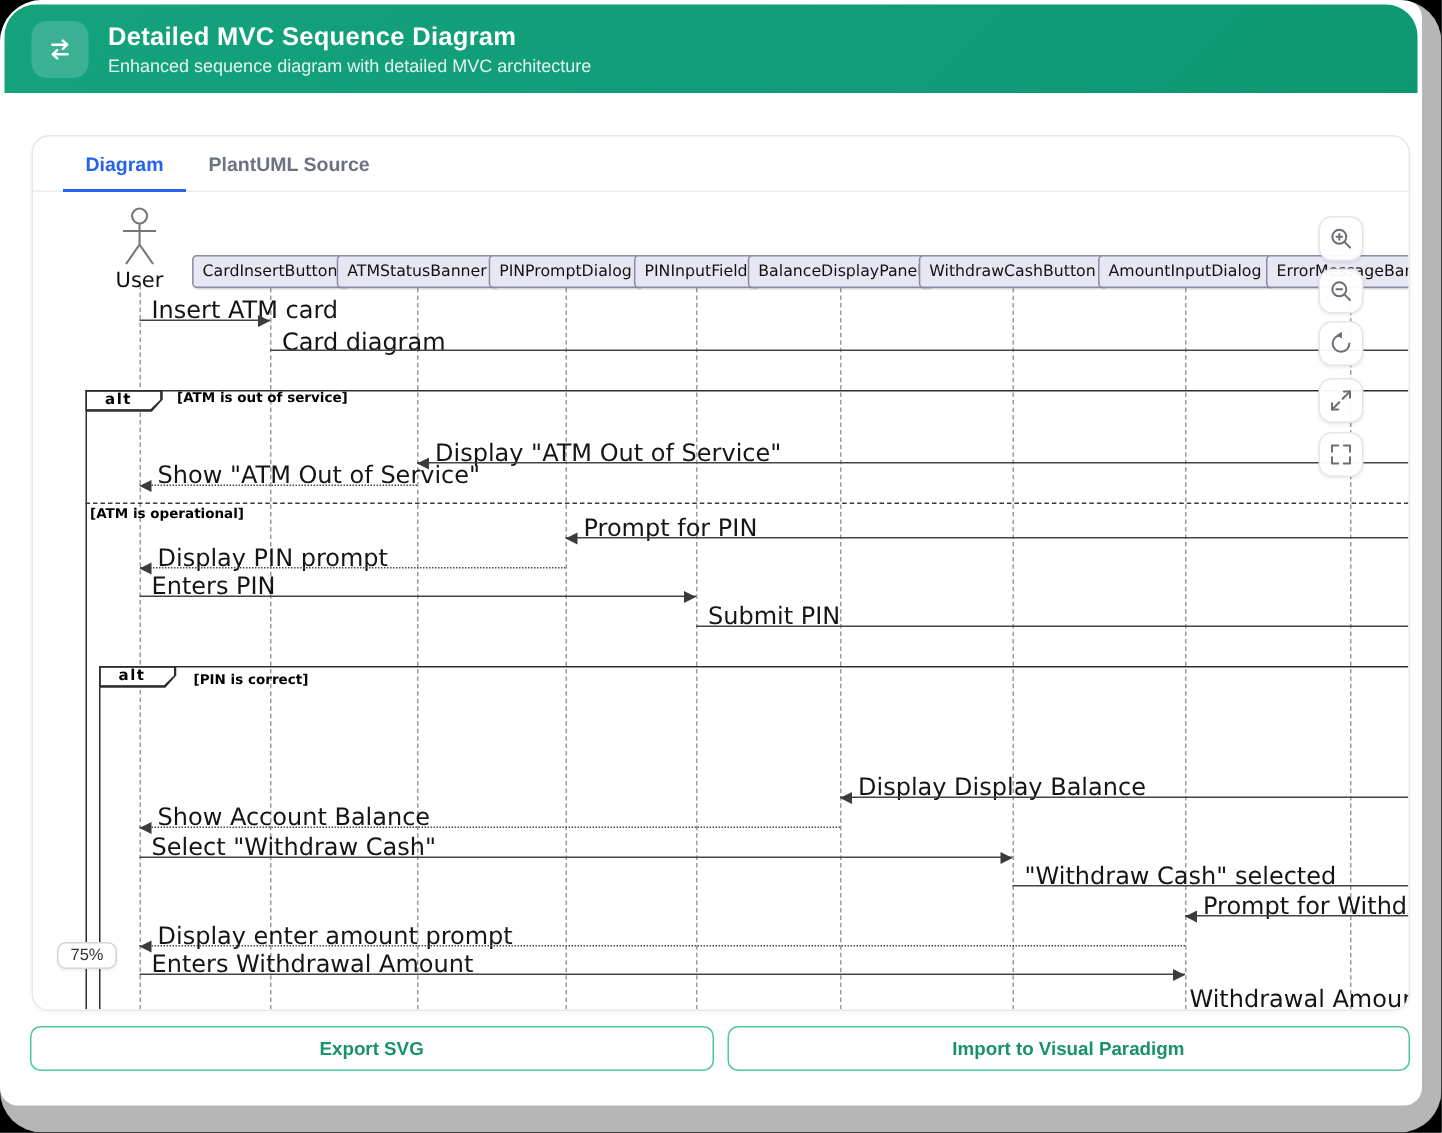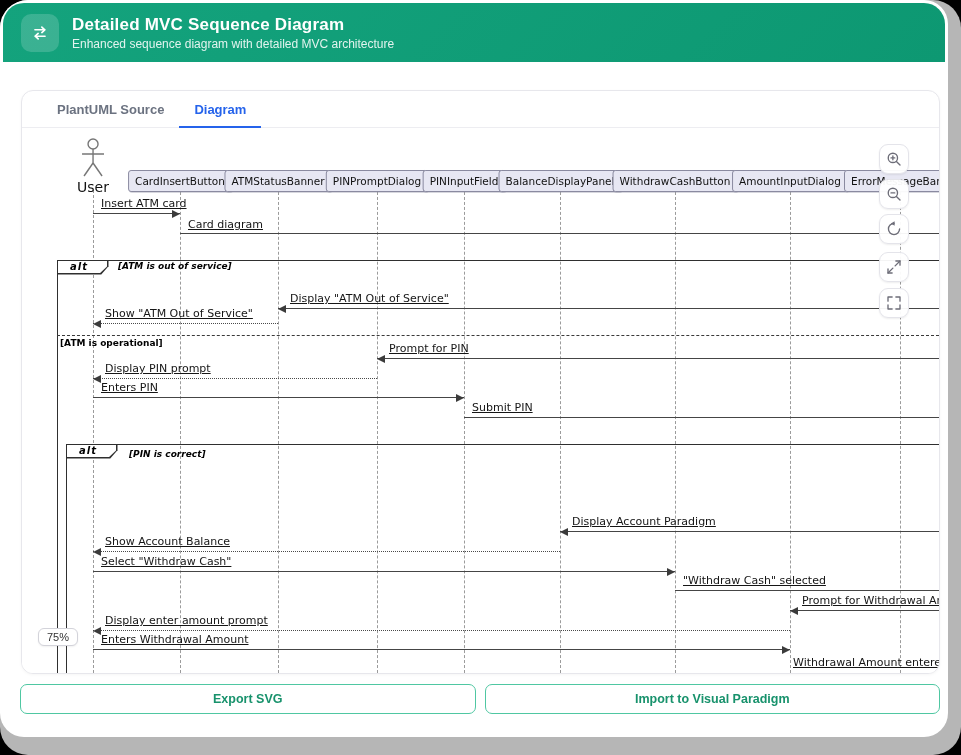--- a/index.html
+++ b/index.html
@@ -1,20 +1,20 @@
 <!DOCTYPE html>
 <html><head>
 <meta charset="utf-8">
 <style>
   * { margin:0; padding:0; box-sizing:border-box; }
   html,body { background:#000; }
   body { font-family:"Liberation Sans", sans-serif; }
   .screen { position:relative; width:961px; height:755px; background:#000; overflow:hidden; }
   .window { position:absolute; inset:0; background:#b6b6b6; border-radius:28px; overflow:hidden; }
-  .app { position:absolute; left:0; top:0; width:948px; height:737px; background:#fff; border-radius:24px; overflow:hidden; }
+  .app { position:absolute; left:0; top:0; width:948px; height:737px; background:#fff; border-radius:12px; overflow:hidden; }
 
   
   .app-header { margin:3px 3px 0 3px; height:59px; border-radius:21px 21px 0 0;
     background:linear-gradient(135deg,#14a37d 0%,#0d9872 100%);
     display:flex; align-items:center; padding:0 18px; gap:13px; }
   .header-icon { width:38px; height:38px; border-radius:10px; background:rgba(255,255,255,0.17);
     display:flex; align-items:center; justify-content:center; flex:0 0 auto; }
   .header-text h1 { color:#fff; font-size:17px; font-weight:bold; letter-spacing:0.2px; }
   .header-text p { color:rgba(255,255,255,0.88); font-size:12px; margin-top:2px; }
 
@@ -34,30 +34,30 @@
   .lifeline { position:absolute; width:0; border-left:1px dashed #9b9b9b; }
 
   .actor { position:absolute; transform:translateX(-50%); display:flex; flex-direction:column; align-items:center; }
   .actor-label { font-size:14px; color:#111; margin-top:1px; }
 
   .participant { position:absolute; transform:translateX(-50%); background:#e7e7f3; border:1px solid #8a8aa0;
     border-radius:3px; padding:4px 6px; font-size:10.5px; color:#111; white-space:nowrap;
     box-shadow:1px 1px 0 rgba(140,140,160,0.35); }
   .participant.anchor-left { transform:none; }
 
-  .frame { position:absolute; border:1.5px solid #2f2f2f; border-right:none; border-bottom:none;font-style:italic; }
+  .frame { position:absolute; border:1.5px solid #2f2f2f; border-right:none; border-bottom:none; }
   .frame-tag { position:absolute; left:-1.5px; top:-1.5px; width:52px; height:15px; background:#2f2f2f;
     clip-path:polygon(0 0,100% 0,100% 45%,86% 100%,0 100%); }
   .frame-tag-inner { position:absolute; inset:1.5px; background:#fff;
     clip-path:polygon(0 0,100% 0,100% 45%,86% 100%,0 100%);
     font-size:10px; font-weight:bold; color:#000; text-align:center; line-height:12px; padding-right:7px; letter-spacing:1px; }
   .guard { position:absolute; font-size:9px; font-weight:bold; color:#000; white-space:nowrap; }
   .divider { position:absolute; border-top:1px dashed #3a3a3a; height:0; }
 
-  .mlabel { position:absolute; font-size:11px; color:#151515; white-space:nowrap;text-decoration:underline; }
+  .mlabel { position:absolute; font-size:16px; color:#151515; white-space:nowrap; }
   .mline { position:absolute; height:0; border-top:1px solid #454545; }
   .mline.dash { border-top-style:dotted; border-top-color:#4a4a4a; }
   .mline.arrow-r::after { content:""; position:absolute; right:0; top:-4px; width:0; height:0;
     border-top:4px solid transparent; border-bottom:4px solid transparent; border-left:8px solid #3b3b3b; }
   .mline.arrow-l::before { content:""; position:absolute; left:0; top:-4px; width:0; height:0;
     border-top:4px solid transparent; border-bottom:4px solid transparent; border-right:8px solid #3b3b3b; }
 
   .zbtn { position:absolute; left:857px; width:30px; height:30px; border-radius:9px;
     background:rgba(255,255,255,0.95); border:1px solid #e4e4ea; box-shadow:0 1px 2px rgba(0,0,0,0.07);
     display:flex; align-items:center; justify-content:center; cursor:pointer; padding:0; }
@@ -87,22 +87,22 @@
       </svg>
     </div>
     <div class="header-text">
       <h1>Detailed MVC Sequence Diagram</h1>
       <p>Enhanced sequence diagram with detailed MVC architecture</p>
     </div>
   </header>
 
   <section class="card">
     <nav class="tab-bar">
+      <div class="tab active">Diagram</div>
       <div class="tab">PlantUML Source</div>
-      <div class="tab active">Diagram</div>
     </nav>
 
     <div class="viewport">
 
       <div class="lifeline" style="left:71px; top:62px; height:483px"></div>
       <div class="lifeline" style="left:158px; top:64px; height:481px"></div>
       <div class="lifeline" style="left:256px; top:64px; height:481px"></div>
       <div class="lifeline" style="left:355px; top:64px; height:481px"></div>
       <div class="lifeline" style="left:442px; top:64px; height:481px"></div>
       <div class="lifeline" style="left:538px; top:64px; height:481px"></div>
@@ -143,21 +143,21 @@
 
       <span class="mlabel" style="left:83px; top:234px">Display PIN prompt</span>
       <div class="mline dash arrow-l" style="left:71px; top:250px; width:284px"></div>
 
       <span class="mlabel" style="left:79px; top:253px">Enters PIN</span>
       <div class="mline arrow-r" style="left:71px; top:269px; width:371px"></div>
 
       <span class="mlabel" style="left:450px; top:273px">Submit PIN</span>
       <div class="mline" style="left:442px; top:289px; width:475px"></div>
 
-      <span class="mlabel" style="left:550px; top:387px">Display Account Paradigm</span>
+      <span class="mlabel" style="left:550px; top:387px">Display Display Balance</span>
       <div class="mline arrow-l" style="left:538px; top:403px; width:379px"></div>
 
       <span class="mlabel" style="left:83px; top:407px">Show Account Balance</span>
       <div class="mline dash arrow-l" style="left:71px; top:423px; width:467px"></div>
 
       <span class="mlabel" style="left:79px; top:427px">Select "Withdraw Cash"</span>
       <div class="mline arrow-r" style="left:71px; top:443px; width:582px"></div>
 
       <span class="mlabel" style="left:661px; top:446px">"Withdraw Cash" selected</span>
       <div class="mline" style="left:653px; top:462px; width:264px"></div>

